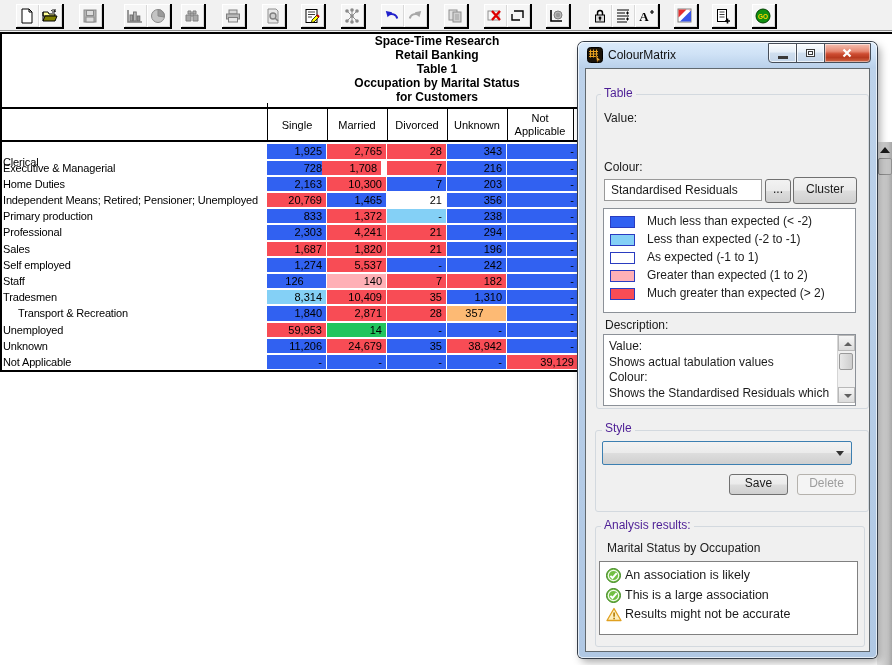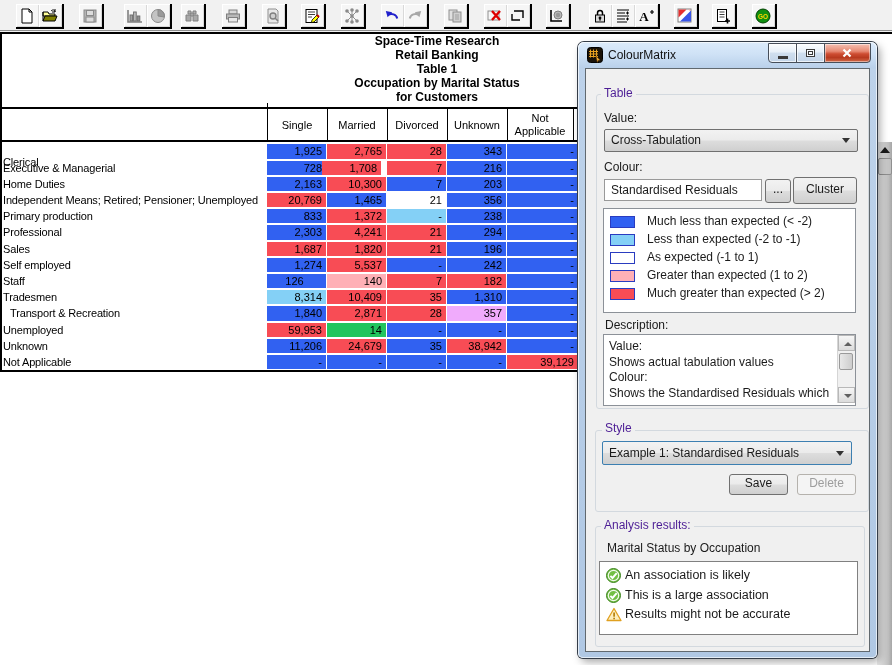--- a/index.html
+++ b/index.html
@@ -283,25 +283,25 @@
 <div class="a cell" style="left:327px;top:273.9px;width:59px;background:#ffb0b6;">140</div>
 <div class="a cell" style="left:387px;top:273.9px;width:59px;background:#f84c55;">7</div>
 <div class="a cell" style="left:447px;top:273.9px;width:59px;background:#f84c55;">182</div>
 <div class="a cell" style="left:507px;top:273.9px;width:71px;background:#3161f1;">-</div>
 <div class="a rowlab" style="left:3px;top:290.1px;">Tradesmen</div>
 <div class="a cell" style="left:267px;top:290.1px;width:59px;background:#84d0f6;">8,314</div>
 <div class="a cell" style="left:327px;top:290.1px;width:59px;background:#f84c55;">10,409</div>
 <div class="a cell" style="left:387px;top:290.1px;width:59px;background:#f84c55;">35</div>
 <div class="a cell" style="left:447px;top:290.1px;width:59px;background:#3161f1;">1,310</div>
 <div class="a cell" style="left:507px;top:290.1px;width:71px;background:#3161f1;">-</div>
-<div class="a rowlab" style="left:10px;top:306.3px;">Transport &amp; Recreation</div>
+<div class="a rowlab" style="left:18px;top:306.3px;">Transport &amp; Recreation</div>
 <div class="a cell" style="left:267px;top:306.3px;width:59px;background:#3161f1;">1,840</div>
 <div class="a cell" style="left:327px;top:306.3px;width:59px;background:#f84c55;">2,871</div>
 <div class="a cell" style="left:387px;top:306.3px;width:59px;background:#f84c55;">28</div>
-<div class="a cell" style="left:447px;top:306.3px;width:59px;background:#f0abfc;">357</div>
+<div class="a cell" style="left:447px;top:306.3px;width:59px;background:#fdba74;text-align:center;">357</div>
 <div class="a cell" style="left:507px;top:306.3px;width:71px;background:#3161f1;">-</div>
 <div class="a rowlab" style="left:3px;top:322.5px;">Unemployed</div>
 <div class="a cell" style="left:267px;top:322.5px;width:59px;background:#f84c55;">59,953</div>
 <div class="a cell" style="left:327px;top:322.5px;width:59px;background:#22c55e;">14</div>
 <div class="a cell" style="left:387px;top:322.5px;width:59px;background:#3161f1;">-</div>
 <div class="a cell" style="left:447px;top:322.5px;width:59px;background:#3161f1;">-</div>
 <div class="a cell" style="left:507px;top:322.5px;width:71px;background:#3161f1;">-</div>
 <div class="a rowlab" style="left:3px;top:338.7px;">Unknown</div>
 <div class="a cell" style="left:267px;top:338.7px;width:59px;background:#3161f1;">11,206</div>
 <div class="a cell" style="left:327px;top:338.7px;width:59px;background:#f84c55;">24,679</div>
@@ -344,24 +344,20 @@
             <path d="M18.5 5.5l7 7M25.5 5.5l-7 7" stroke="#fff" stroke-width="2.2"></path>
           </svg>
  </div>
 </div>
     </div>
   <div class="a" id="client">
 
 <div class="grp" style="left:10px;top:25px;width:271px;height:313px;"></div>
 <div class="glab" style="left:15px;top:18px;">Table</div>
 <div class="lb12" style="left:18px;top:43px;">Value:</div>
-<div class="combo" style="left:18px;top:60px;width:252px;height:21px;">
-        <span class="ct">Cross-Tabulation</span>
-        <span class="carr"></span>
-      </div>
 <div class="lb12" style="left:18px;top:92px;">Colour:</div>
 <div style="position:absolute;left:18px;top:110px;width:158px;height:22px;background:#fff;border:1px solid #999;box-sizing:border-box;font-size:12px;color:#1a1a1a;line-height:20px;padding-left:6px;">Standardised Residuals</div>
 <div class="btn7" style="left:179px;top:110px;width:24px;height:22px;line-height:18px;">...</div>
 <div class="btn7" style="left:207px;top:108px;width:62px;height:25px;line-height:23px;">Cluster</div>
 
 <div class="wbox" style="left:17px;top:139px;width:251px;height:103px;">
   <div class="sw" style="top:7px;background:#3161f1;"></div>
         <div class="ltxt" style="top:6px;">Much less than expected (&lt; -2)</div>
   <div class="sw" style="top:25px;background:#84d0f6;"></div>
         <div class="ltxt" style="top:24px;">Less than expected (-2 to -1)</div>
@@ -383,21 +379,20 @@
     <div style="position:absolute;left:0;bottom:0;width:17px;height:16px;background:linear-gradient(180deg,#f6f6f6,#dcdcdc);border:1px solid #b8b8b8;box-sizing:border-box;">
             <div style="position:absolute;left:4.5px;top:6px;border-left:4px solid transparent;border-right:4px solid transparent;border-top:4px solid #606060;"></div>
           </div>
     <div style="position:absolute;left:1px;top:18px;width:14px;height:17px;background:linear-gradient(90deg,#e8e8e8,#cdcdcd);border:1px solid #9a9a9a;border-radius:2px;box-sizing:border-box;"></div>
   </div>
 </div>
 
 <div class="grp" style="left:9px;top:361px;width:272px;height:80px;"></div>
 <div class="glab" style="left:16px;top:353px;">Style</div>
 <div class="combo" style="left:16px;top:372px;width:248px;height:22px;border-color:#3c7fb1;">
-        <span class="ct" style="top:4px;">Example 1: Standardised Residuals</span>
         <span class="carr" style="top:9px;"></span>
       </div>
 <div class="btn7" style="left:143px;top:405px;width:57px;height:19px;line-height:17px;">Save</div>
 <div class="btn7 dis" style="left:211px;top:405px;width:57px;height:19px;line-height:17px;">Delete</div>
 
 <div class="grp" style="left:9px;top:457px;width:268px;height:119px;"></div>
 <div class="glab" style="left:15px;top:450px;">Analysis results:</div>
 <div class="lb12" style="left:21px;top:473px;">Marital Status by Occupation</div>
 <div class="wbox" style="left:13px;top:492px;width:257px;height:72px;border-color:#808080;">
   <div style="position:absolute;left:6px;top:6px;"><svg width="15" height="15" viewBox="0 0 15 15">

